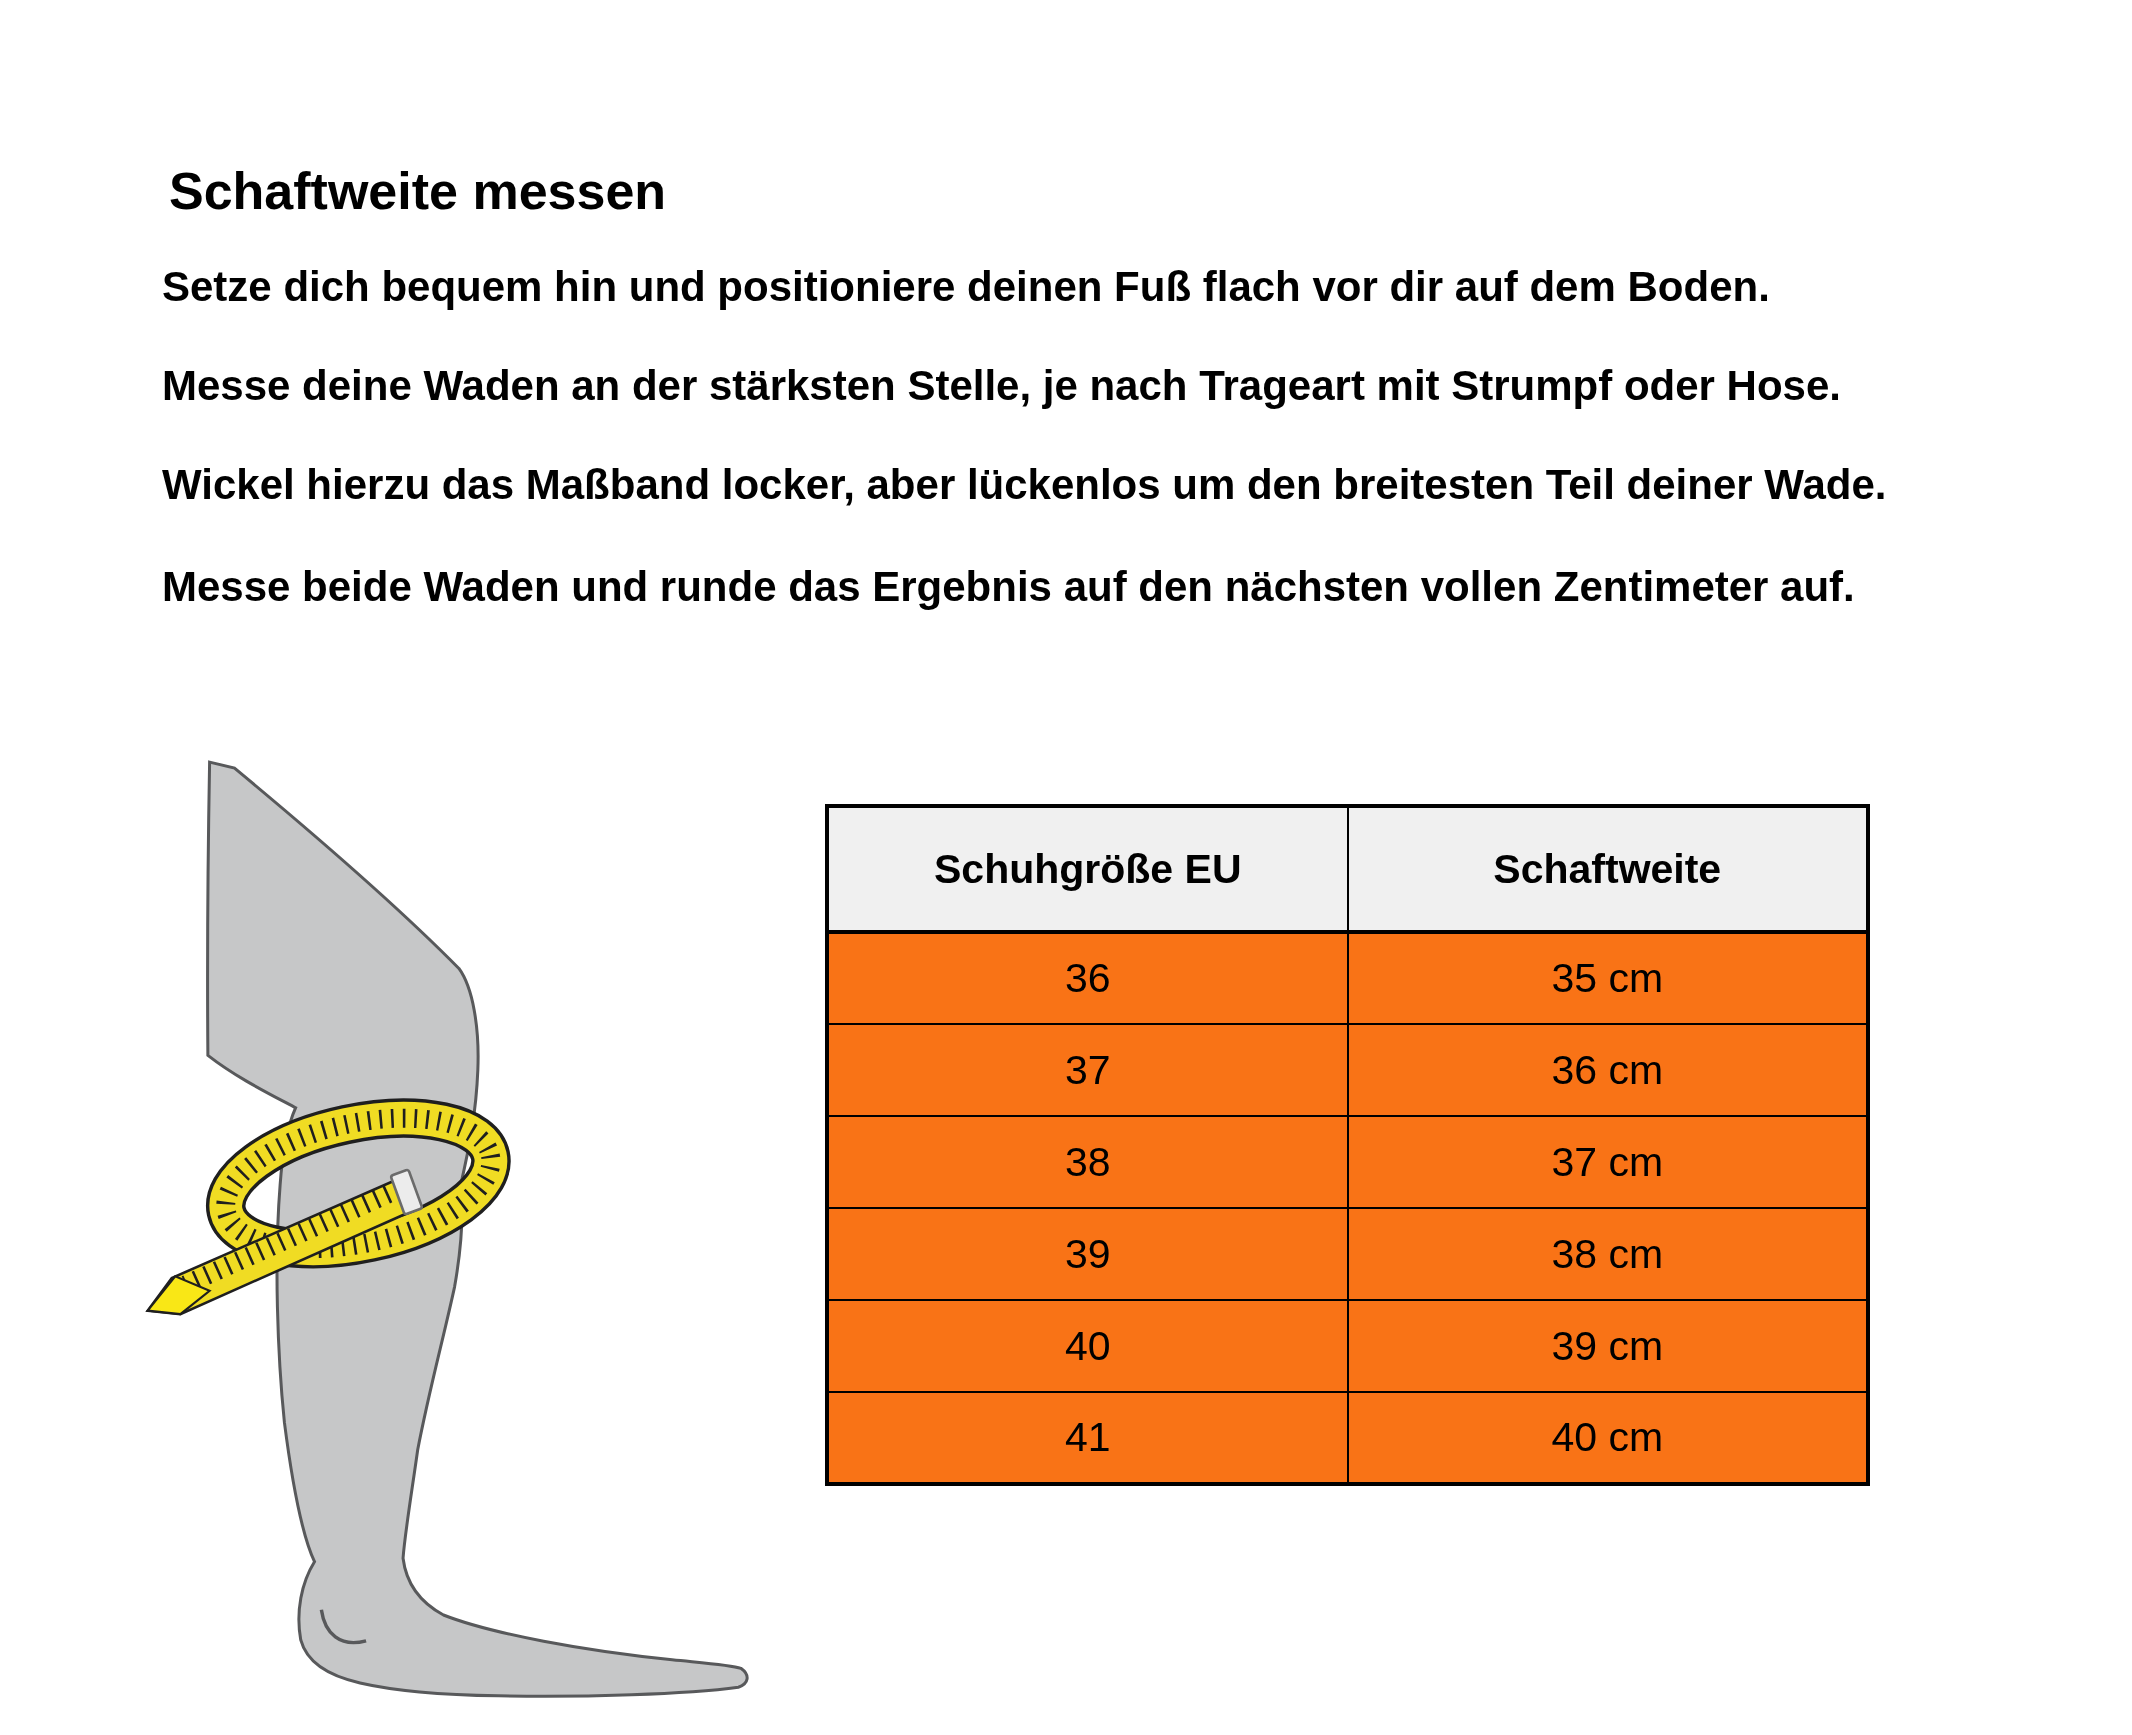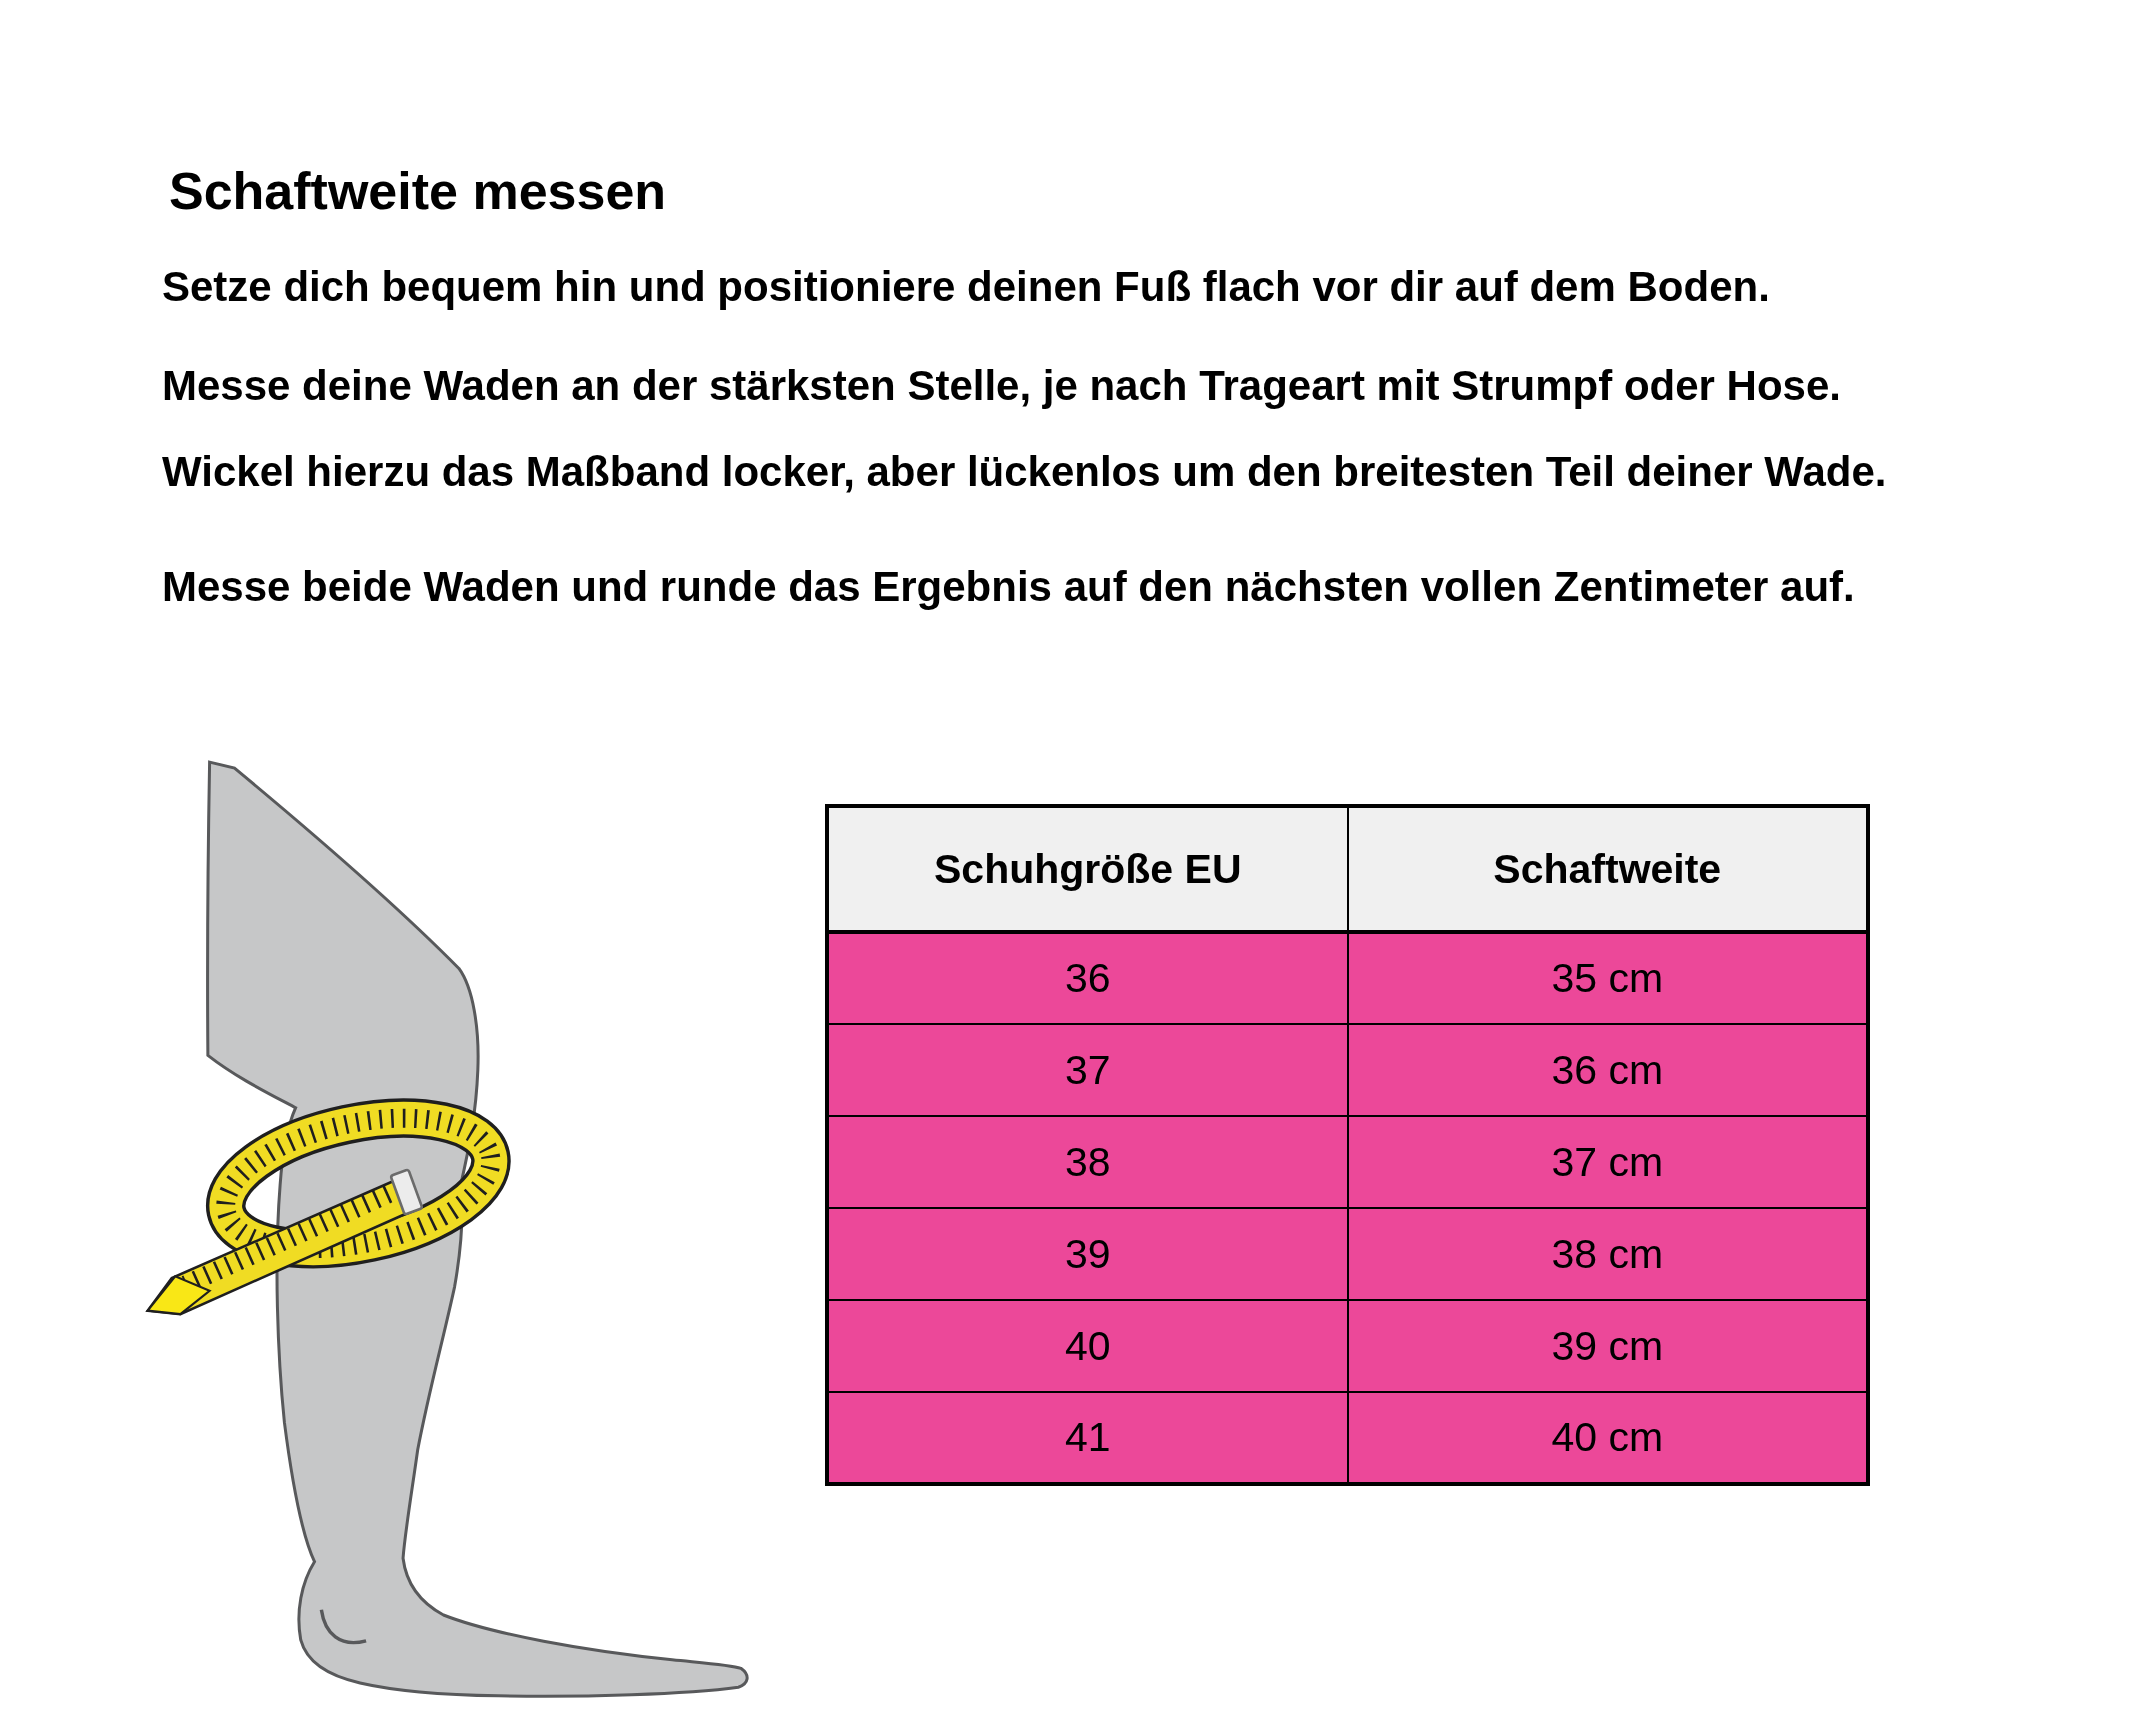--- a/index.html
+++ b/index.html
@@ -11,21 +11,21 @@
   .page-title{
     position:absolute;left:157px;top:153px;margin:12px;
     font-size:52px;font-weight:700;line-height:1;white-space:nowrap;color:#000;
   }
   .para{
     position:absolute;left:157px;margin:5px;
     font-size:42px;font-weight:700;line-height:1;white-space:nowrap;color:#000;
   }
   .para-1{top:261px}
   .para-2{top:360px}
-  .para-3{top:446px}
+  .para-3{top:459px}
   .para-4{top:561px}
 
   .illustration{position:absolute;left:103px;top:736px;width:662px;height:998px;margin:0}
   .leg-outline{stroke:#58595b;stroke-width:3.5}
   .ankle-line{stroke:#58595b;stroke-width:4;fill:none}
   .tape-edge{fill:none;stroke:#1f1f1f;stroke-width:46}
   .tape-band{fill:none;stroke-width:38}
   .tape-ticks{fill:none;stroke:#1f1f1f;stroke-width:22;stroke-dasharray:3 10.5}
   .tape-strip-ticks{fill:none;stroke:#1f1f1f;stroke-width:22;stroke-dasharray:3 10.5}
   .tape-strip{stroke:#1f1f1f;stroke-width:3}
@@ -37,21 +37,21 @@
     border-collapse:collapse;table-layout:fixed;
     border:4.3px solid #000;text-align:center;
   }
   .size-table thead tr{height:126px}
   .size-table tbody tr{height:92px}
   .size-table th{
     background:#f0f0f0;font-size:41px;font-weight:700;color:#000;
     border:2.6px solid #000;border-bottom:4.3px solid #000;vertical-align:middle;
   }
   .size-table td{
-    font-size:41px;font-weight:400;color:#000;background:#ec4899;
+    font-size:41px;font-weight:400;color:#000;background:#f97316;
     border:2.6px solid #000;vertical-align:middle;
   }
 </style>
 </head>
 <body>
 
 <main>
 
   <h1 class="page-title">Schaftweite messen</h1>
 

